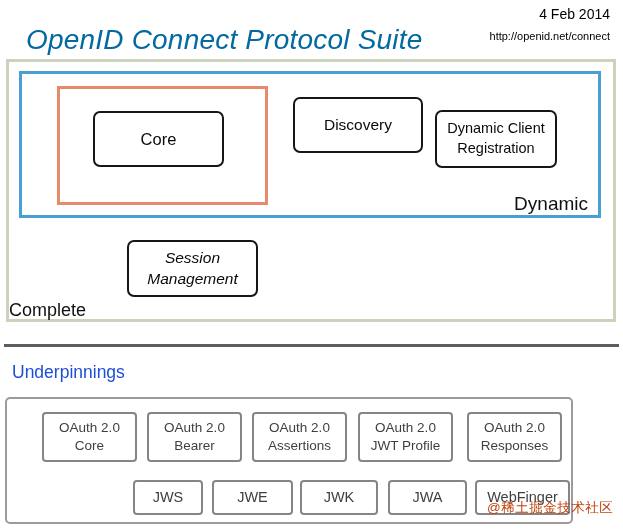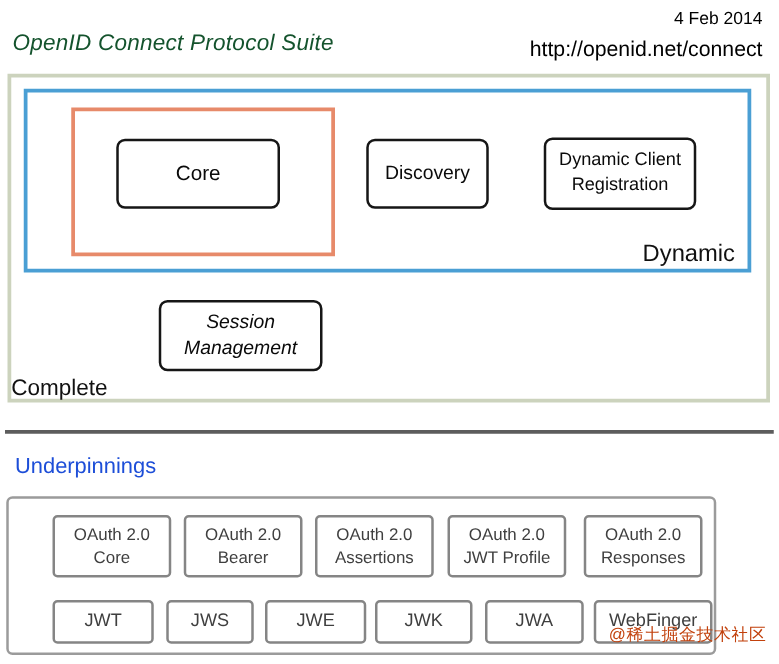--- a/index.html
+++ b/index.html
@@ -5,31 +5,31 @@
   html,body{margin:0;padding:0;background:#fff;}
   #stage{
     position:relative;
     width:623px;height:531px;
     background:#ffffff;
     font-family:"Liberation Sans", sans-serif;
     overflow:hidden;
   }
   
   .title{
-    position:absolute;left:10px;top:24px;
-    font-size:18px;font-style:italic;color:#14532d;
+    position:absolute;left:26px;top:24px;
+    font-size:28px;font-style:italic;color:#0369a1;
     letter-spacing:.2px;
   }
   .date{
     position:absolute;right:13px;top:6px;
     font-size:14px;color:#000;
   }
   .url{
     position:absolute;right:13px;top:30px;
-    font-size:17px;color:#000;padding-left:26px;
+    font-size:11px;color:#000;padding-left:26px;
   }
   
   .frame{position:absolute;box-sizing:border-box;background:#fff;}
   .frame-complete{
     left:6px;top:59px;width:610px;height:263px;
     border:3px solid #ccd3bd;
   }
   .frame-dynamic{
     left:19px;top:71px;width:582px;height:147px;
     border:3px solid #4a9fd4;
@@ -46,21 +46,21 @@
   .lbl-complete{left:9px;top:300px;font-size:18px;}
   
   .spec{
     position:absolute;box-sizing:border-box;
     border:2.5px solid #161616;border-radius:7px;background:#fff;
     display:flex;align-items:center;justify-content:center;
     text-align:center;font-size:15.5px;color:#0a0a0a;
     line-height:1.35;white-space:pre-line;
   }
   .spec-core{left:93px;top:111px;width:131px;height:56px;font-size:16.5px;}
-  .spec-discovery{left:293px;top:111px;width:98px;height:56px;}
+  .spec-discovery{left:293px;top:97px;width:130px;height:56px;}
   .spec-dcr{left:435px;top:110px;width:122px;height:58px;font-size:14.5px;}
   .spec-session{left:127px;top:240px;width:131px;height:57px;font-style:italic;}
   .spec-formpost{left:362px;top:240px;width:127px;height:57px;font-size:14.5px;}
   
   .separator{
     position:absolute;left:4px;top:344px;width:615px;height:3px;
     background:#5d5d5d;
   }
   .underpinnings-label{
     position:absolute;left:12px;top:362px;
@@ -130,21 +130,20 @@
 Core</div>
     <div class="ubox r1 c1">OAuth 2.0
 Bearer</div>
     <div class="ubox r1 c2">OAuth 2.0
 Assertions</div>
     <div class="ubox r1 c3">OAuth 2.0
 JWT Profile</div>
     <div class="ubox r1 c4">OAuth 2.0
 Responses</div>
 
-    <div class="ubox r2 c0">JWT</div>
     <div class="ubox r2 c1">JWS</div>
     <div class="ubox r2 c2">JWE</div>
     <div class="ubox r2 c3">JWK</div>
     <div class="ubox r2 c4">JWA</div>
     <div class="ubox r2 c5">WebFinger</div>
   </div>
 
   <div class="watermark">@稀土掘金技术社区</div>
 
 </div>

